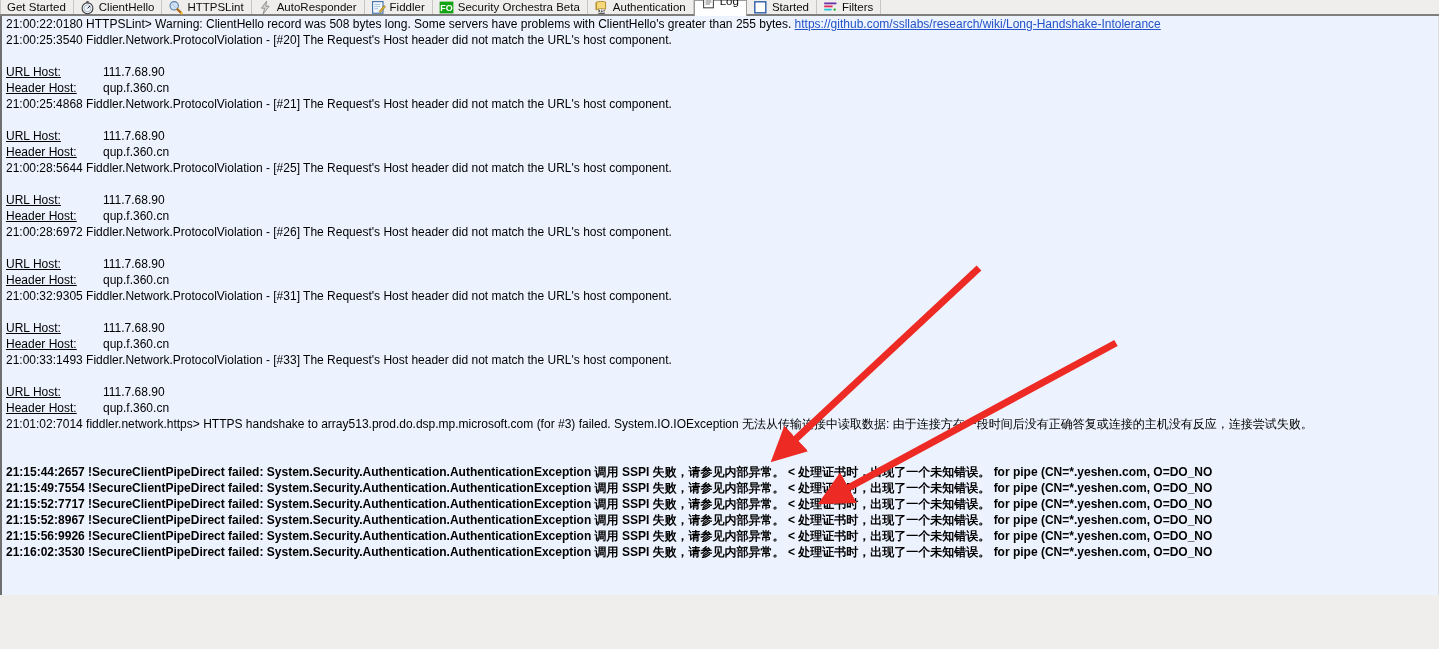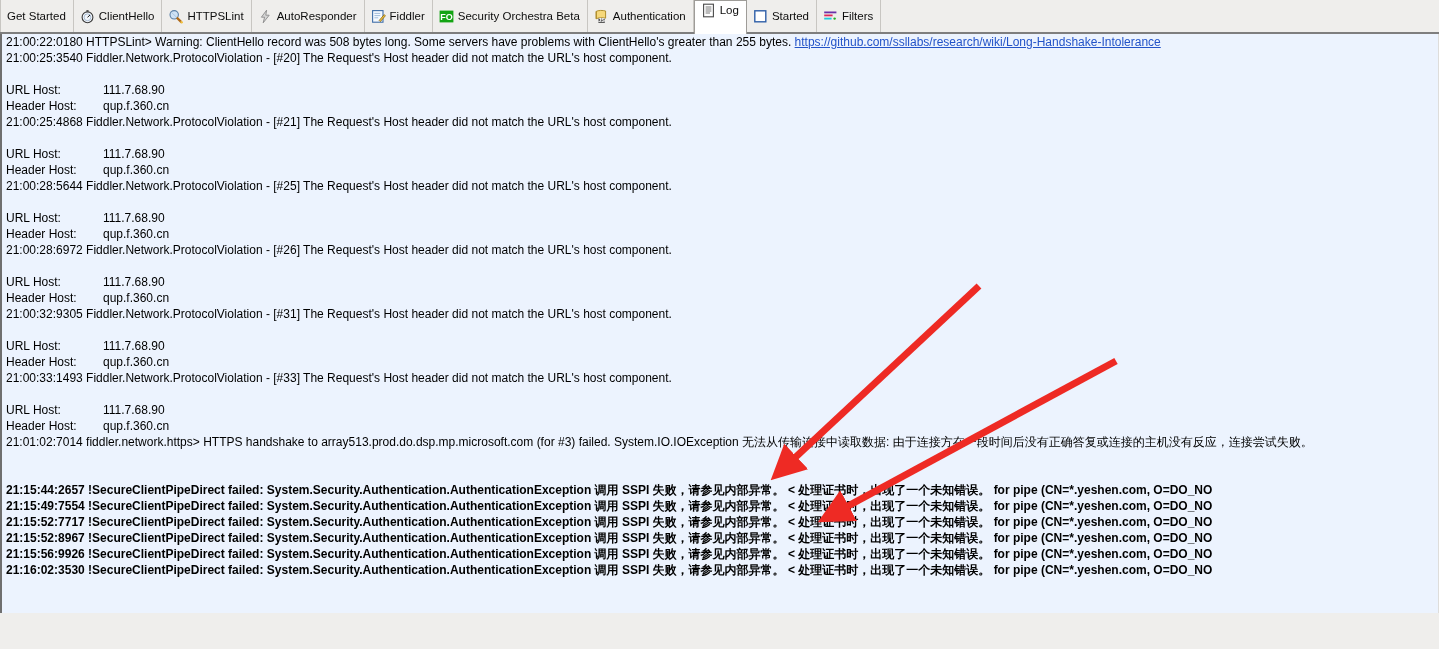--- a/index.html
+++ b/index.html
@@ -10,21 +10,21 @@
   body {
     width: 1439px;
     height: 649px;
     overflow: hidden;
     font-family: "Liberation Sans", sans-serif;
   }
 
   
   #tabstrip {
     position: relative;
-    height: 34px;
+    height: 16px;
     background: #efeeec;
     border-bottom: 2px solid #7e7e7e;
     display: flex;
     align-items: stretch;
     box-sizing: border-box;
   }
   .tab {
     display: flex;
     align-items: center;
     gap: 4px;
@@ -83,21 +83,21 @@
   .ln { height: 16px; white-space: pre; }
   .ln.blank { height: 16px; }
   .ln a {
     color: #2353c8;
     text-decoration: underline;
   }
   .ln.bold {
     font-weight: bold;
     letter-spacing: 0px;
   }
-  .kv-key { display: inline-block; width: 97px; }
+  .kv-key { display: inline-block; width: 97px; text-decoration: underline; }
 
   #bottomstrip {
     height: 18px;
     background: #efeeec;
   }
 
   
   #arrows {
     position: absolute;
     left: 0; top: 0;

